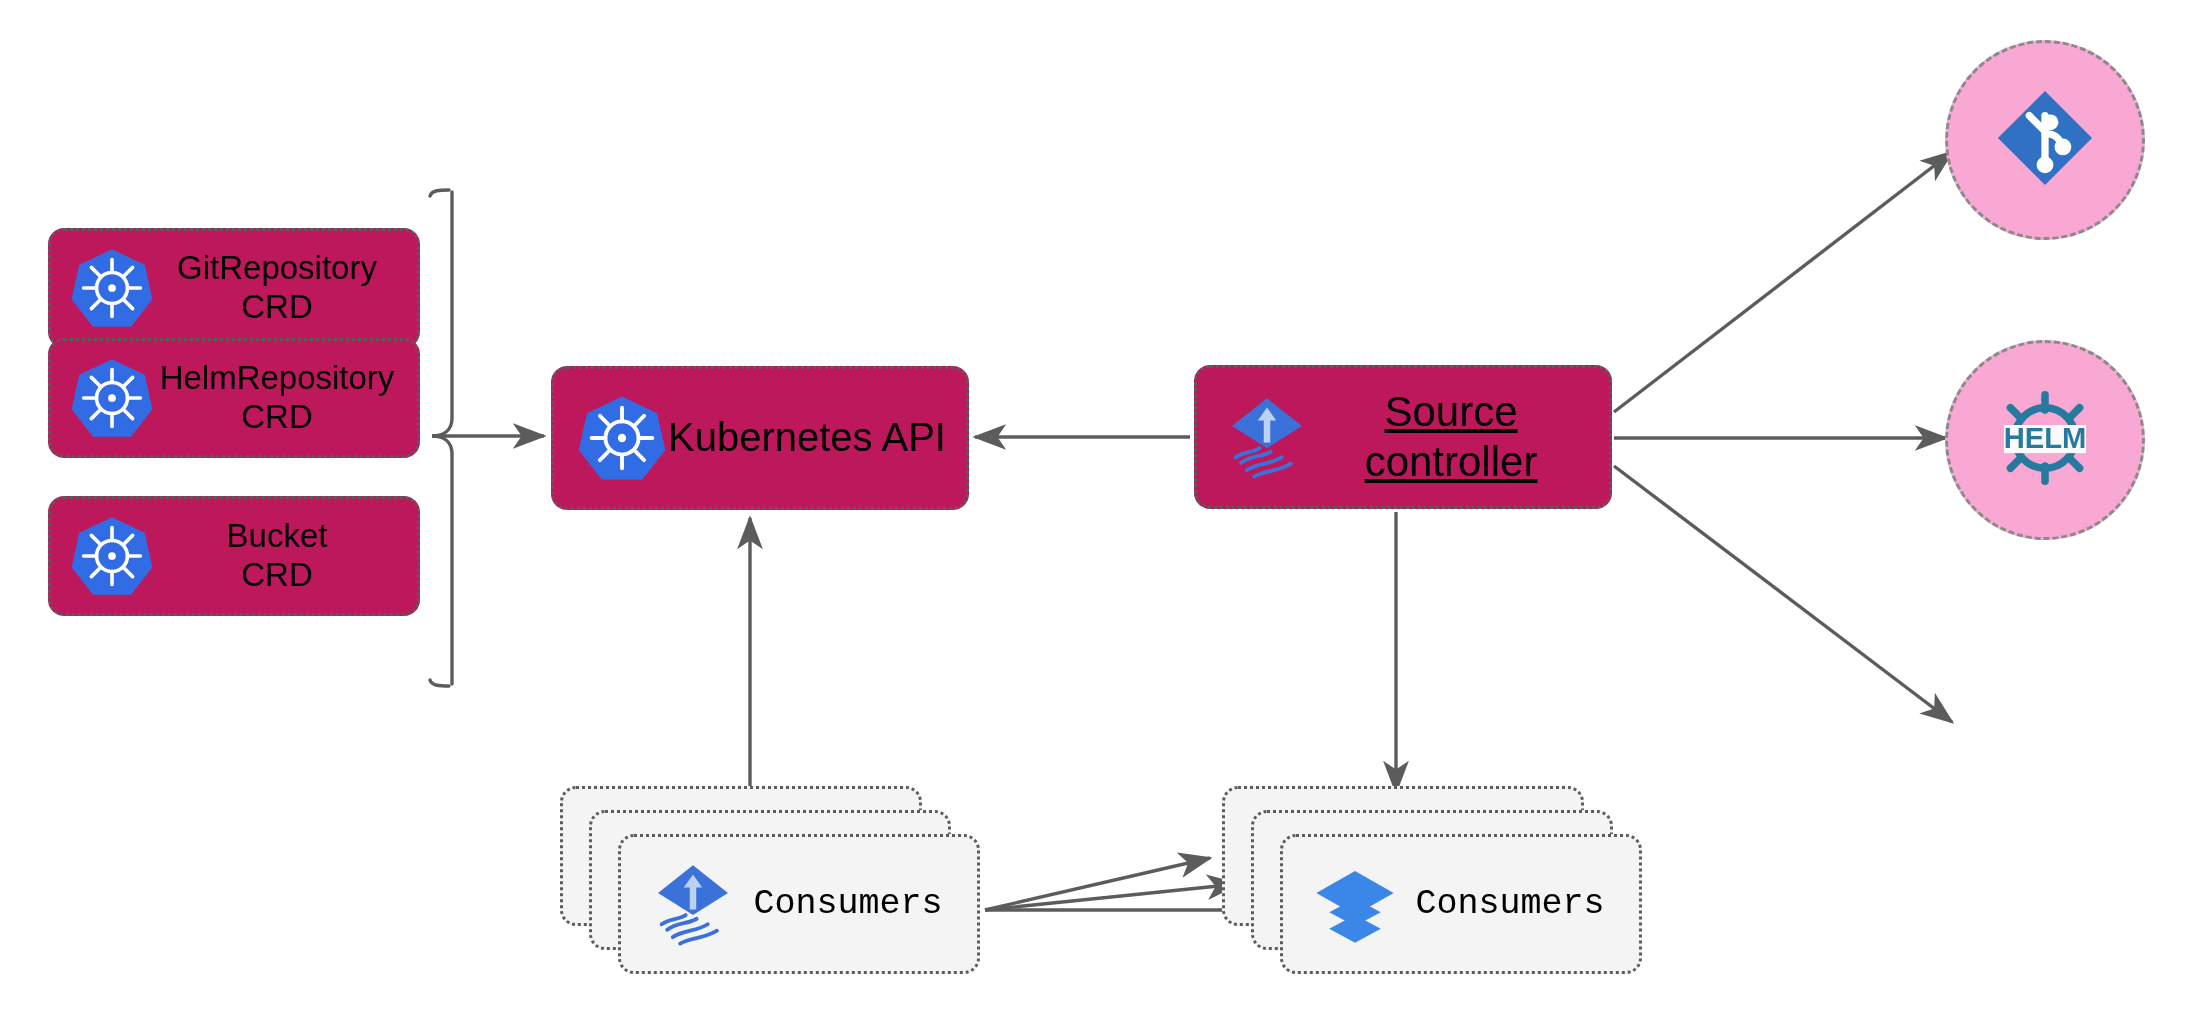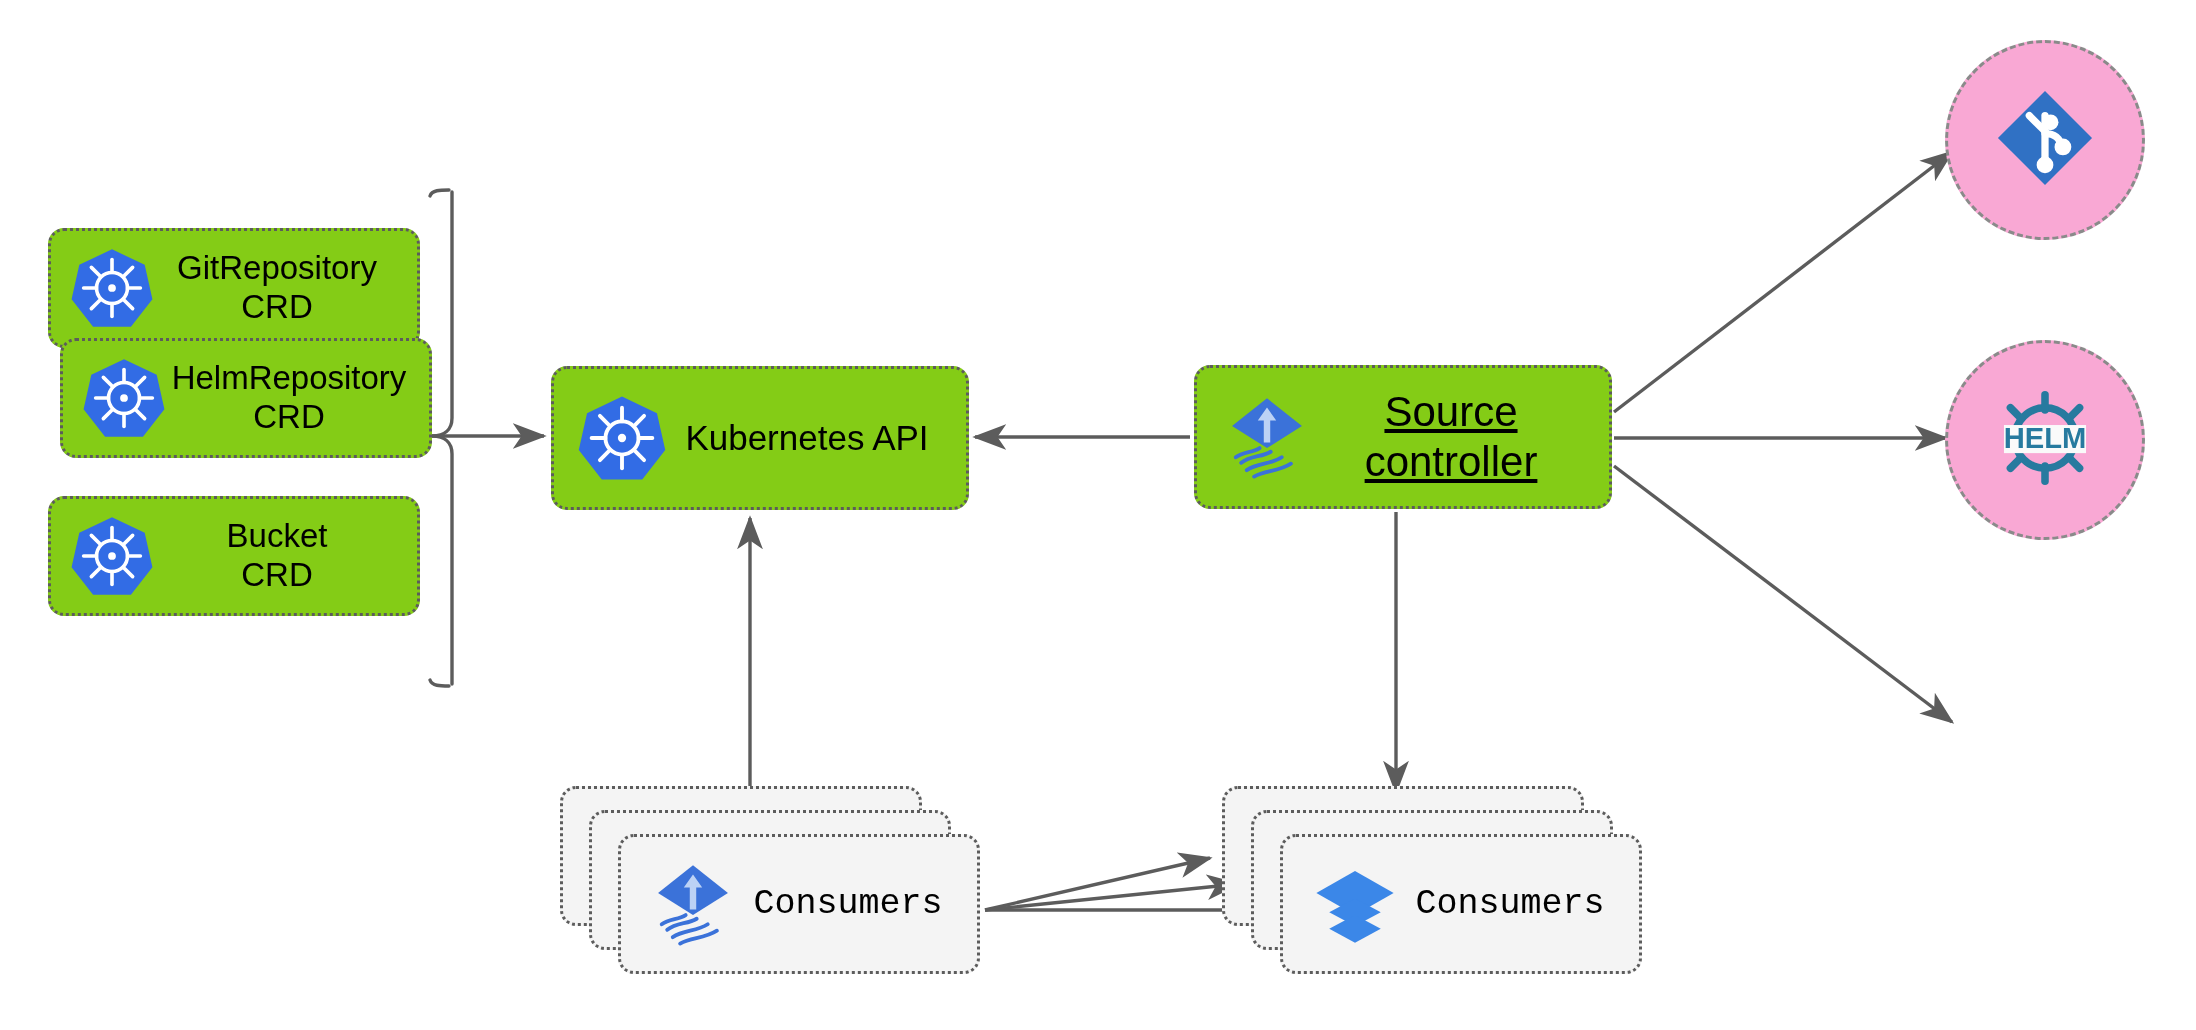--- a/index.html
+++ b/index.html
@@ -16,21 +16,21 @@
     overflow: hidden;
   }
   svg#edges {
     position: absolute;
     left: 0; top: 0;
     width: 2196px; height: 1030px;
     pointer-events: none;
   }
   .node {
     position: absolute;
-    background: #84cc16;
+    background: #be185d;
     border: 3px dotted #5c5c5c;
     border-radius: 16px;
     display: flex;
     align-items: center;
     justify-content: flex-start;
   }
   .node .icon {
     flex: 0 0 auto;
     display: flex;
     align-items: center;
@@ -51,21 +51,21 @@
   }
   .crd-node .icon { width: 86px; height: 86px; }
   .crd-node .label { font-size: 33px; }
 
   .kapi-node {
     left: 551px; top: 366px;
     width: 418px; height: 144px;
     padding: 0 10px 0 22px;
   }
   .kapi-node .icon { width: 92px; height: 92px; }
-  .kapi-node .label { font-size: 35px; }
+  .kapi-node .label { font-size: 40px; }
 
   .src-node {
     left: 1194px; top: 365px;
     width: 418px; height: 144px;
     padding: 0 10px 0 24px;
   }
   .src-node .icon { width: 92px; height: 92px; }
   .src-node .label { font-size: 42px; text-decoration: underline; }
 
   .stack { position: absolute; }
@@ -150,21 +150,21 @@
           <line x1="74" y1="26" x2="63" y2="37"></line>
           <line x1="37" y1="63" x2="26" y2="74"></line>
         </g>
         <circle cx="50" cy="50" r="4.5" fill="#ffffff"></circle>
       </svg>
     </span>
     <span class="label">GitRepository
 CRD</span>
   </div>
 
-  <div class="node crd-node" style="left:60px; top:338px;">
+  <div class="node crd-node" style="left:48px; top:338px;">
     <span class="icon">
       <svg viewBox="0 0 100 100" width="86" height="86">
         <polygon points="50,5 88,23 97,63 72,95 28,95 3,63 12,23" fill="#326ce5"></polygon>
         <g fill="none" stroke="#ffffff" stroke-width="4.2" stroke-linecap="round">
           <circle cx="50" cy="50" r="18"></circle>
           <line x1="50" y1="17" x2="50" y2="32"></line>
           <line x1="50" y1="68" x2="50" y2="83"></line>
           <line x1="17" y1="50" x2="32" y2="50"></line>
           <line x1="68" y1="50" x2="83" y2="50"></line>
           <line x1="26" y1="26" x2="37" y2="37"></line>

